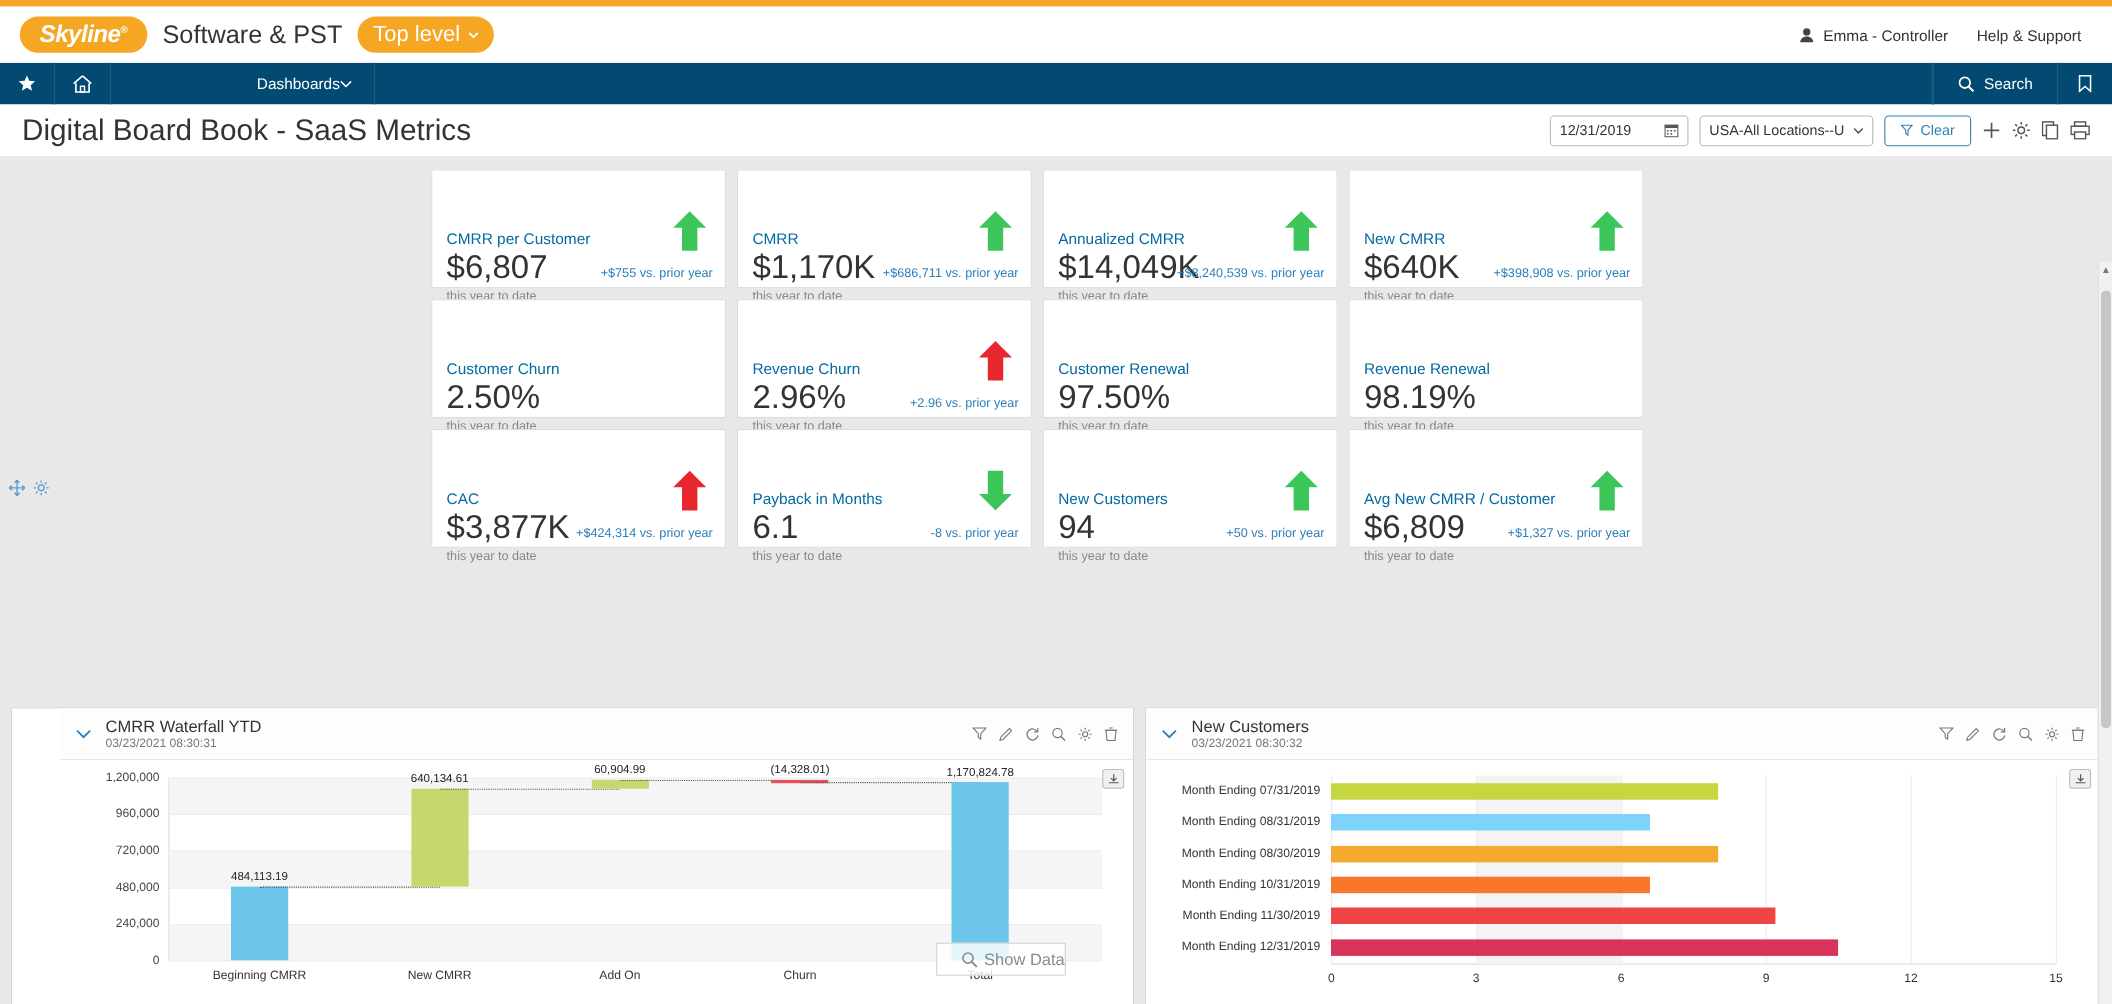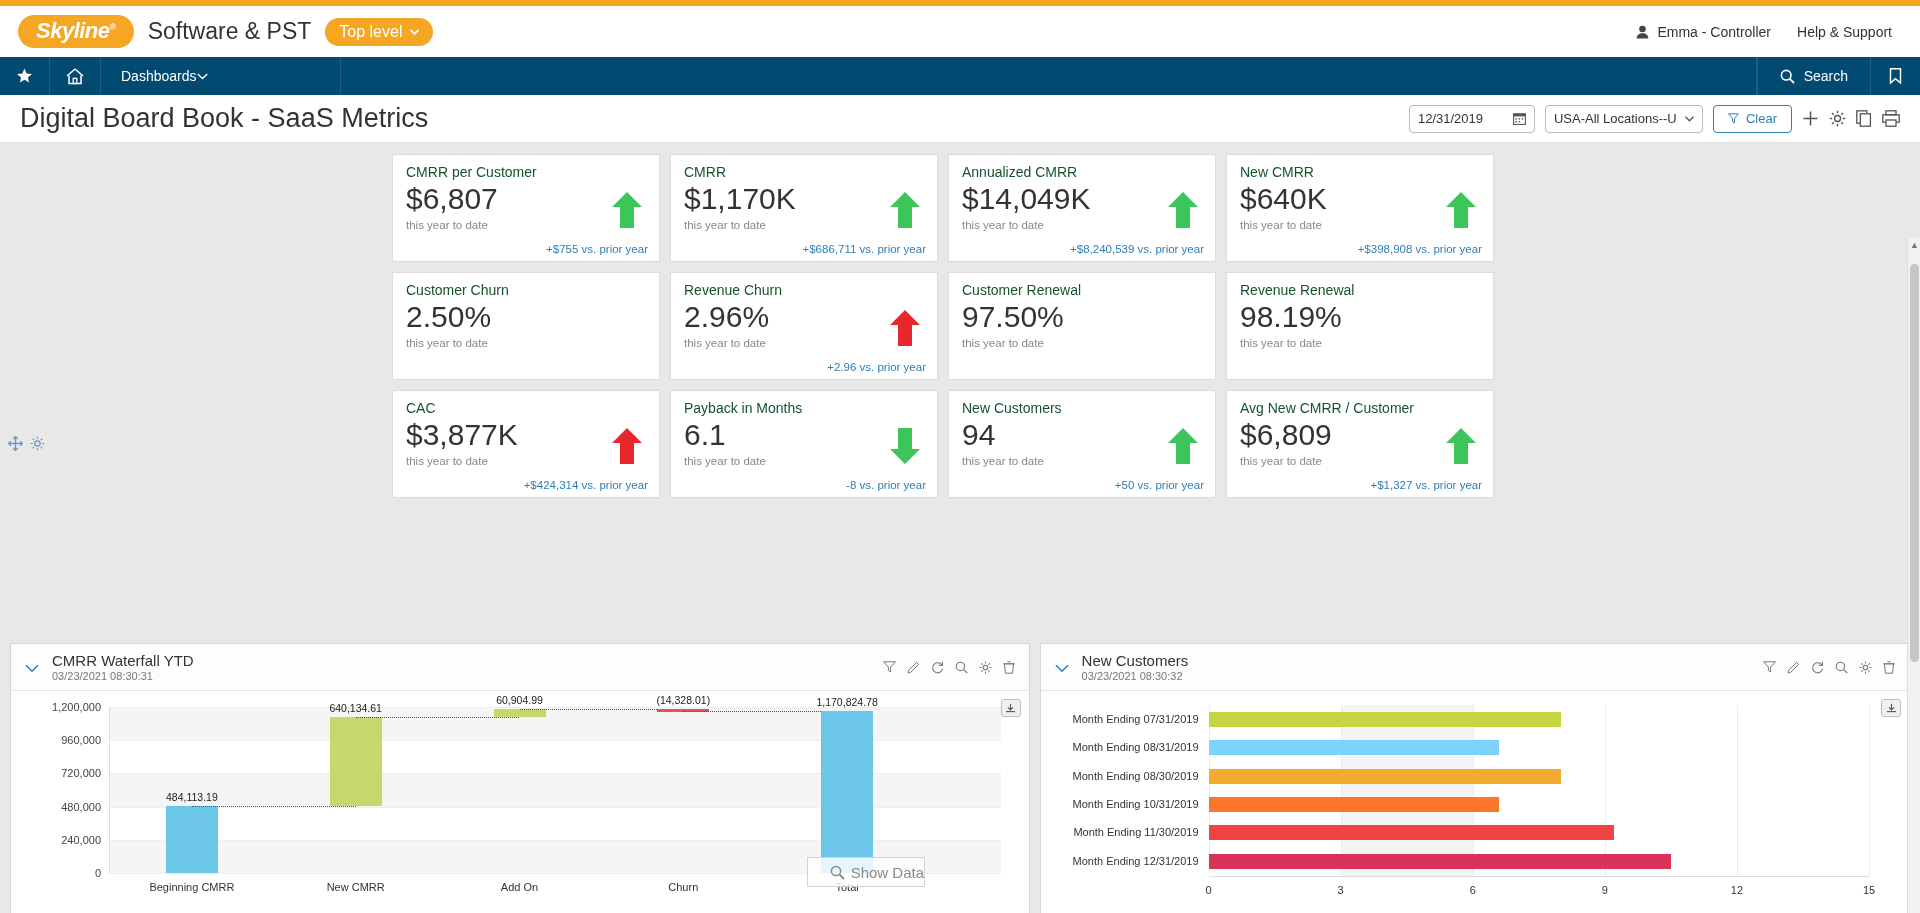--- a/index.html
+++ b/index.html
@@ -21,41 +21,41 @@
   .logo-pill {
     background: #f5a623; color: #fff; border-radius: 999px;
     padding: 5px 18px 6px 18px; font-size: 22px; font-weight: bold;
     font-style: italic; letter-spacing: -0.5px; line-height: 1;
     position: relative; font-family: "Liberation Sans", sans-serif;
   }
   .logo-pill sup { font-size: 9px; vertical-align: super; font-style: normal; }
   .brand-name { font-size: 23px; color: #333; margin-left: 14px; font-weight: 400; }
   .toplevel-pill {
     background: #f5a623; color: #fff; border-radius: 999px;
-    padding: 5px 14px; font-size: 16px; margin-left: 14px;
+    padding: 5px 14px; font-size: 20px; margin-left: 14px;
     display: flex; align-items: center; gap: 8px; cursor: pointer;
   }
   .brand-right {
     margin-left: auto; display: flex; align-items: center; gap: 26px;
     font-size: 14px; color: #333; padding-right: 10px;
   }
   .user-chip { display: flex; align-items: center; gap: 8px; cursor: pointer; }
   .help-link { cursor: pointer; }
 
   
   .nav-bar {
     height: 38px; background: #034a72; display: flex; align-items: stretch;
     color: #fff; font-size: 14px;
   }
   .nav-cell {
     display: flex; align-items: center; justify-content: center;
     padding: 0 16px; border-right: 1px solid #1b5f85; cursor: pointer;
   }
   .nav-dash {
-    width: 240px; justify-content: flex-start; padding: 0 20px;
+    width: 240px; justify-content: flex-end; padding: 0 20px;
   }
   .nav-spacer { flex: 1; border-right: 1px solid #1b5f85; }
   .nav-right { display: flex; align-items: stretch; margin-left: auto; }
   .nav-search { gap: 9px; padding: 0 22px; border-left: 1px solid #1b5f85; border-right: none;}
   .nav-book { padding: 0 18px; border-left: 1px solid #1b5f85; border-right: none;}
 
   
   .title-bar {
     height: 48px; background: #fff; display: flex; align-items: center;
     padding: 0 20px; border-bottom: 1px solid #e2e2e2;
@@ -88,35 +88,35 @@
     color: #5b9bd5; font-size: 14px; z-index: 6;
   }
 
   
   .kpi-zone { position: absolute; left: 392px; top: 11px; width: 1105px; }
   .kpi-row { display: flex; gap: 10px; margin-bottom: 10px; }
   .kpi-card {
     width: 268px; height: 108px; background: #fff; border: 1px solid #dcdcdc;
     padding: 9px 13px 0 13px; position: relative;
   }
-  .kpi-label { font-size: 14px; color: #14532d; margin-bottom: 2px; }
+  .kpi-label { font-size: 14px; color: #0369a1; margin-bottom: 2px; margin-top: 45px; }
   .kpi-value { font-size: 30px; color: #333; font-weight: 400; line-height: 1.1; }
   .kpi-sub { font-size: 11.5px; color: #888; margin-top: 4px; }
   .kpi-delta {
     position: absolute; right: 11px; bottom: 6px; font-size: 11.5px; color: #2d7fb8;
   }
   .kpi-arrow { position: absolute; right: 16px; top: 36px; }
 
   
   .widgets { position: absolute; left: 10px; top: 500px; width: 1900px; }
   .wrow { display: flex; gap: 10px; margin-bottom: 10px; }
   .panel {
     background: #fff; border: 1px solid #d6d6d6; position: relative;
   }
-  .p-left { width: 1107px; }
+  .p-left { width: 1107px; padding-left: 44px; }
   .p-right { width: 945px; }
   .panel-head {
     height: 47px; display: flex; align-items: center; padding: 0 14px;
     border-bottom: 1px solid #e6e6e6; background: #fdfdfd;
   }
   .chev { color: #2d7fb8; font-size: 15px; margin-right: 13px; cursor: pointer; }
   .panel-titles { display: flex; flex-direction: column; }
   .panel-title { font-size: 15px; color: #333; line-height: 1.25; }
   .panel-ts { font-size: 11px; color: #777; }
   .panel-actions {

